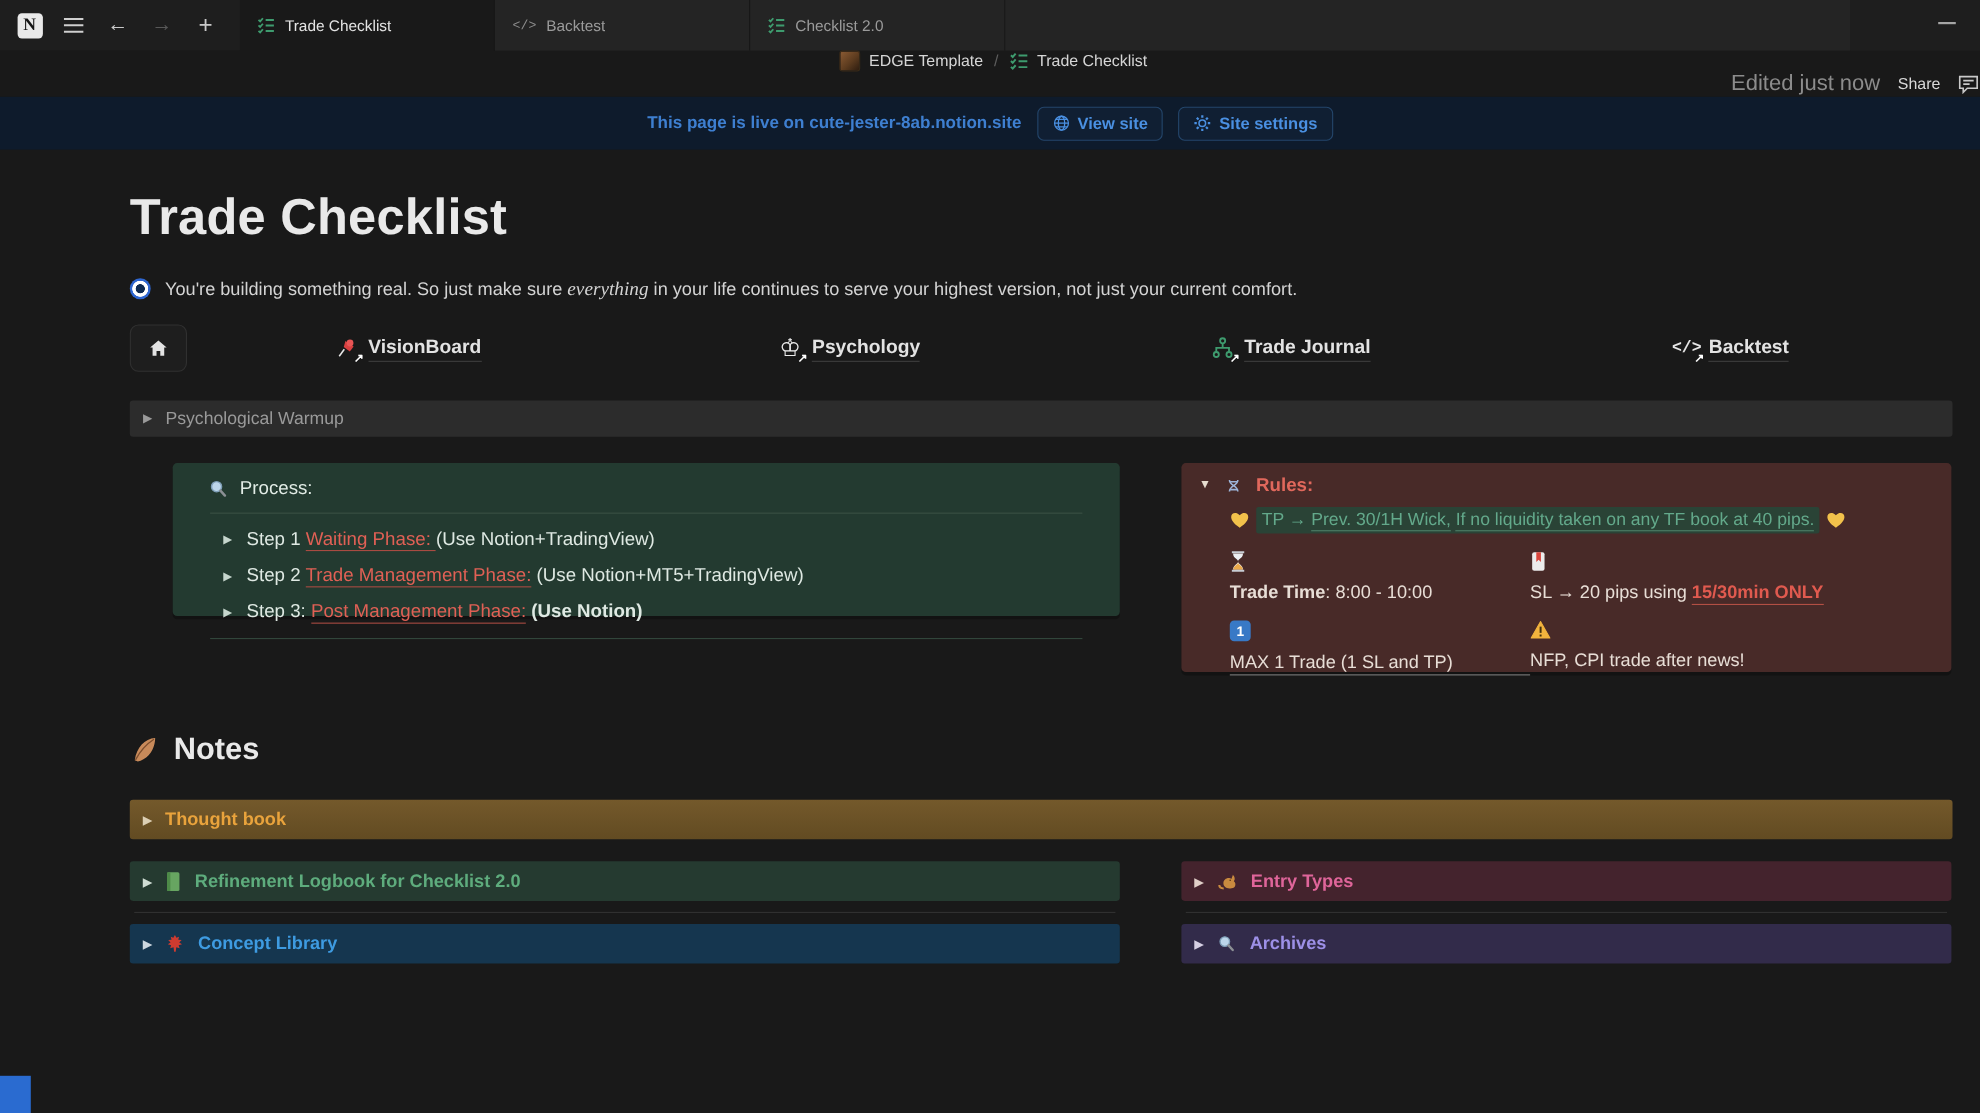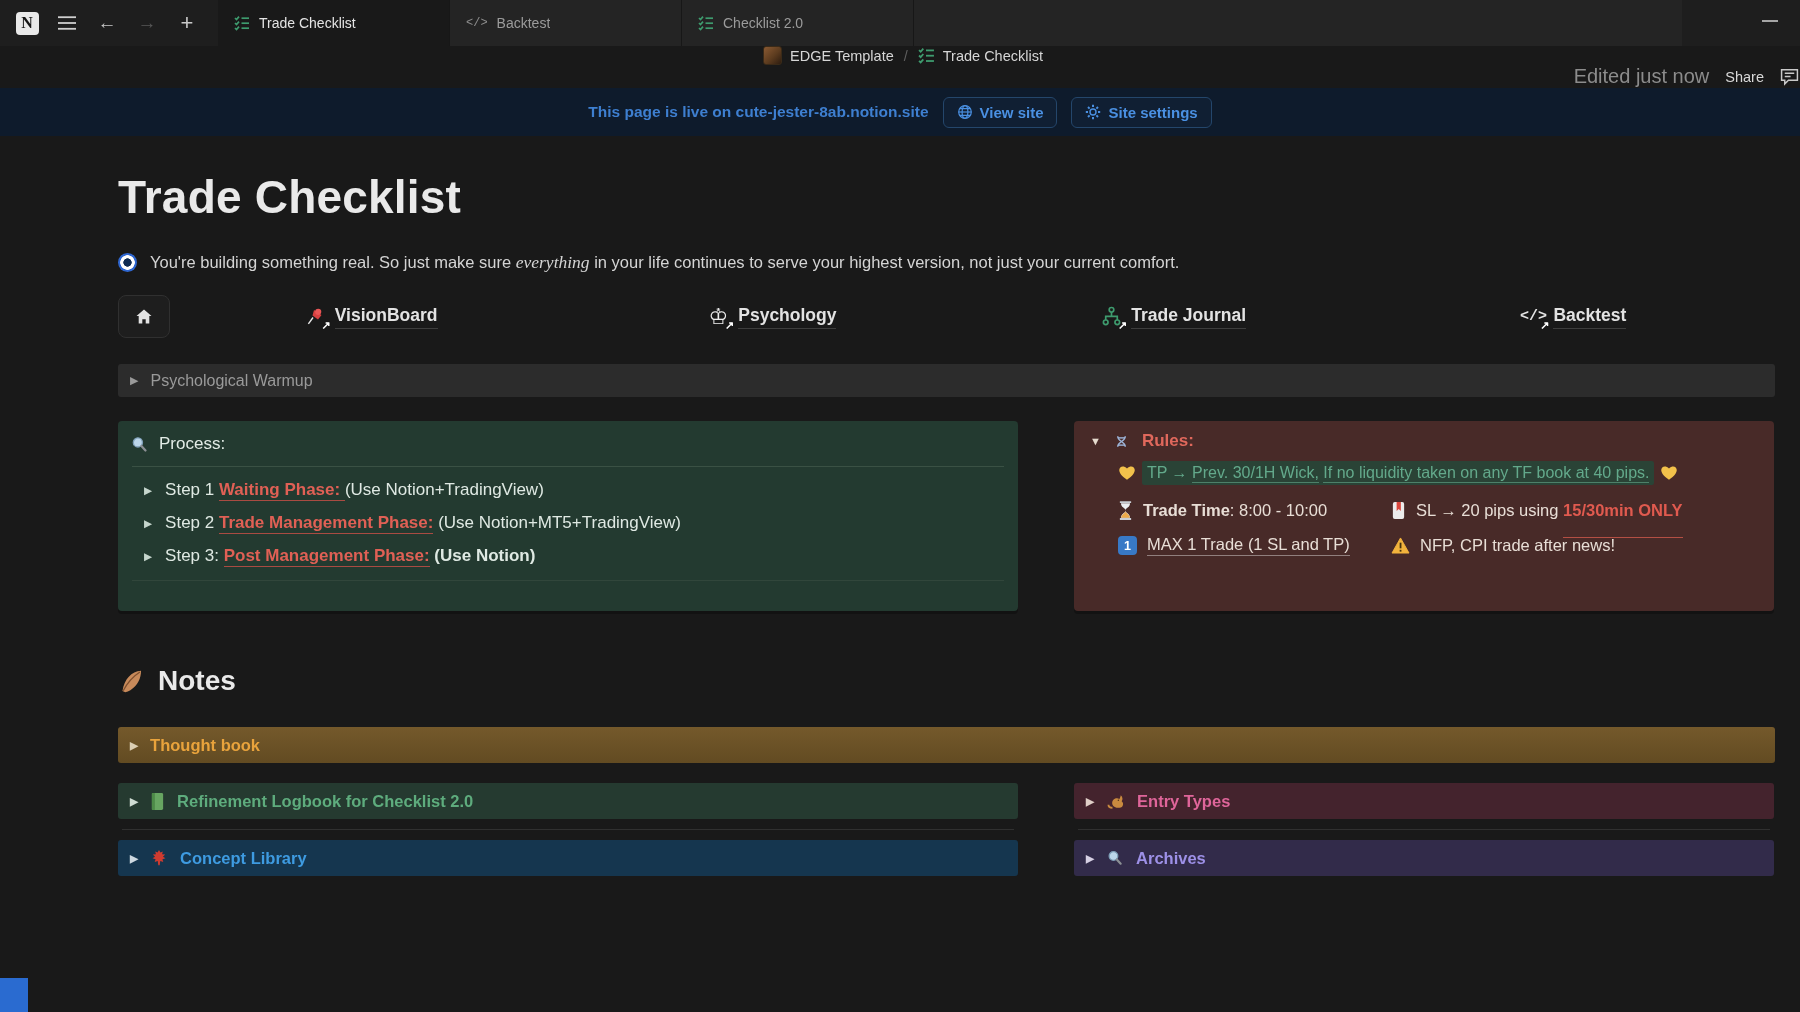--- a/index.html
+++ b/index.html
@@ -70,44 +70,44 @@
   .code-big { font-family:"Liberation Mono", monospace; font-size:15px; font-weight:bold; color:#e6e6e6; }
 
   .warmup { margin-top:26px; height:33px; width:1657px; background:#2c2c2c; border-radius:3px;
     display:flex; align-items:center; gap:12px; padding:0 12px; cursor:pointer; }
   .tri { font-size:11px; color:#9a9a9a; }
   .warmup .lbl { font-size:16px; color:#9a9a9a; }
 
   .twocol { margin-top:24px; display:grid; grid-template-columns:900px 700px; column-gap:56px; width:1656px; }
 
   
-  .process { background:#233a30; border-radius:4px; padding:13px 12px 10px; height:190px;
-    box-shadow:0 3px 0 rgba(0,0,0,0.28); }
+  .process { background:#233a30; border-radius:4px; padding:13px 32px 10px; height:139px;
+    box-shadow:0 3px 0 rgba(0,0,0,0.28);margin-left:39px; }
   .process-head { display:flex; align-items:center; gap:10px; font-size:17px; color:#e2ece6; }
   .p-divider { height:1px; background:#3a5144; margin:12px 2px 6px; }
   .step { display:flex; align-items:center; gap:13px; margin:13px 0 0 14px; font-size:17px; color:#dfe9e3; }
   .step .tri { color:#c6d6cd; font-size:10.5px; }
-  .red-link { color:#e06055; font-weight:bold; border-bottom:1.5px solid #a94b42; padding-bottom:1px; cursor:pointer; }
+  .red-link { color:#e06055; font-weight:normal; border-bottom:1.5px solid #a94b42; padding-bottom:1px; cursor:pointer; }
   .bold-post { font-weight:bold; }
   .p-bottom { height:1px; background:#31463b; margin:14px 2px 0; }
 
   
   .rules { background:#482a28; border-radius:4px; padding:10px 16px; height:190px;
     box-shadow:0 3px 0 rgba(0,0,0,0.28); }
   .rules-head { display:flex; align-items:center; gap:11px; }
   .rules-head .tri { color:#e6dccf; font-size:11px; }
   .rules-title { color:#e0685c; font-size:17px; font-weight:600; }
   .tp-line { margin:10px 0 0 28px; display:flex; align-items:center; gap:6px; }
   .tp-text { background:#2a4336; color:#63a98b; font-size:16px; padding:3px 5px; border-radius:2px; white-space:nowrap; }
   .u-green { border-bottom:1.5px solid #4e8069; padding-bottom:1px; cursor:pointer; }
   .rules-grid { display:grid; grid-template-columns:273px 1fr; row-gap:15px; margin:16px 0 0 28px;
     font-size:16.5px; color:#e8ded6; }
-  .rule-item { display:flex; align-items:center; gap:10px; white-space:nowrap; }
+  .rule-item { display:flex; gap:10px; white-space:nowrap;flex-direction:column; }
   .u-white { border-bottom:1.5px solid rgba(255,255,255,0.4); padding-bottom:1px; cursor:pointer; }
-  .red-strong { color:#e05a4f; font-weight:bold; border-bottom:1.5px solid #b34f44; padding-bottom:18px; cursor:pointer; }
+  .red-strong { color:#e05a4f; font-weight:bold; border-bottom:1.5px solid #b34f44; padding-bottom:1px; cursor:pointer; }
   .keycap { width:19px; height:19px; background:#3879c6; border-radius:4px; color:#fff; font-size:12.5px;
     font-weight:bold; display:flex; align-items:center; justify-content:center; flex:0 0 auto; }
 
   
   .notes-head { margin-top:54px; display:flex; align-items:center; gap:13px; }
   .notes-title { font-size:28px; font-weight:800; color:#e9e9e9; }
 
   .bar { height:36px; border-radius:3px; display:flex; align-items:center; gap:12px; padding:0 12px;
     cursor:pointer; font-size:16.5px; font-weight:600; }
   .bar .tri { font-size:10.5px; }

